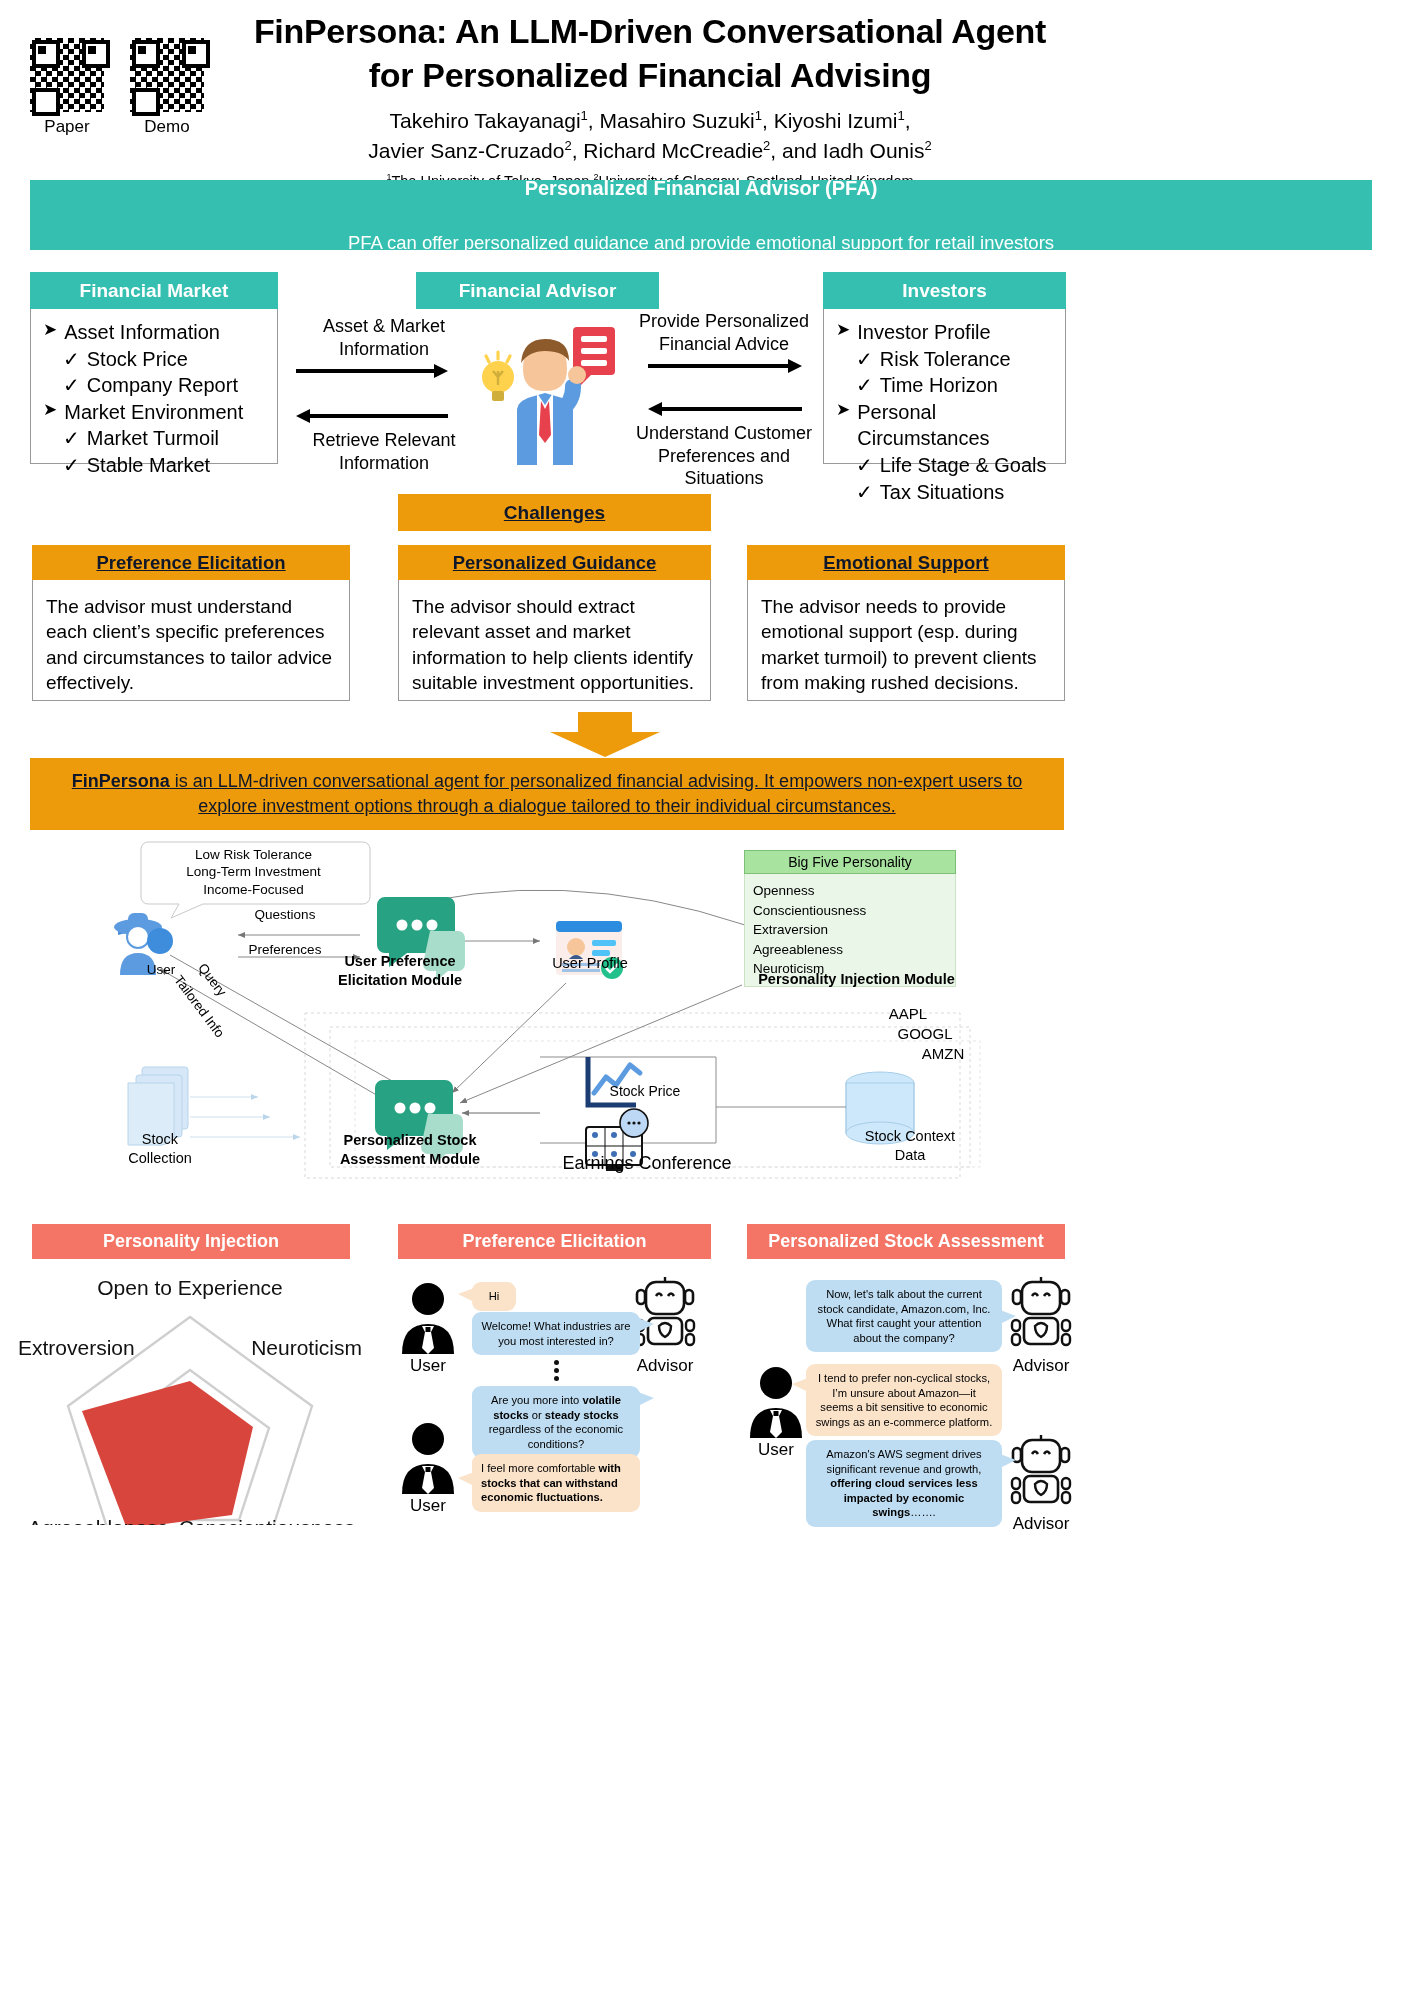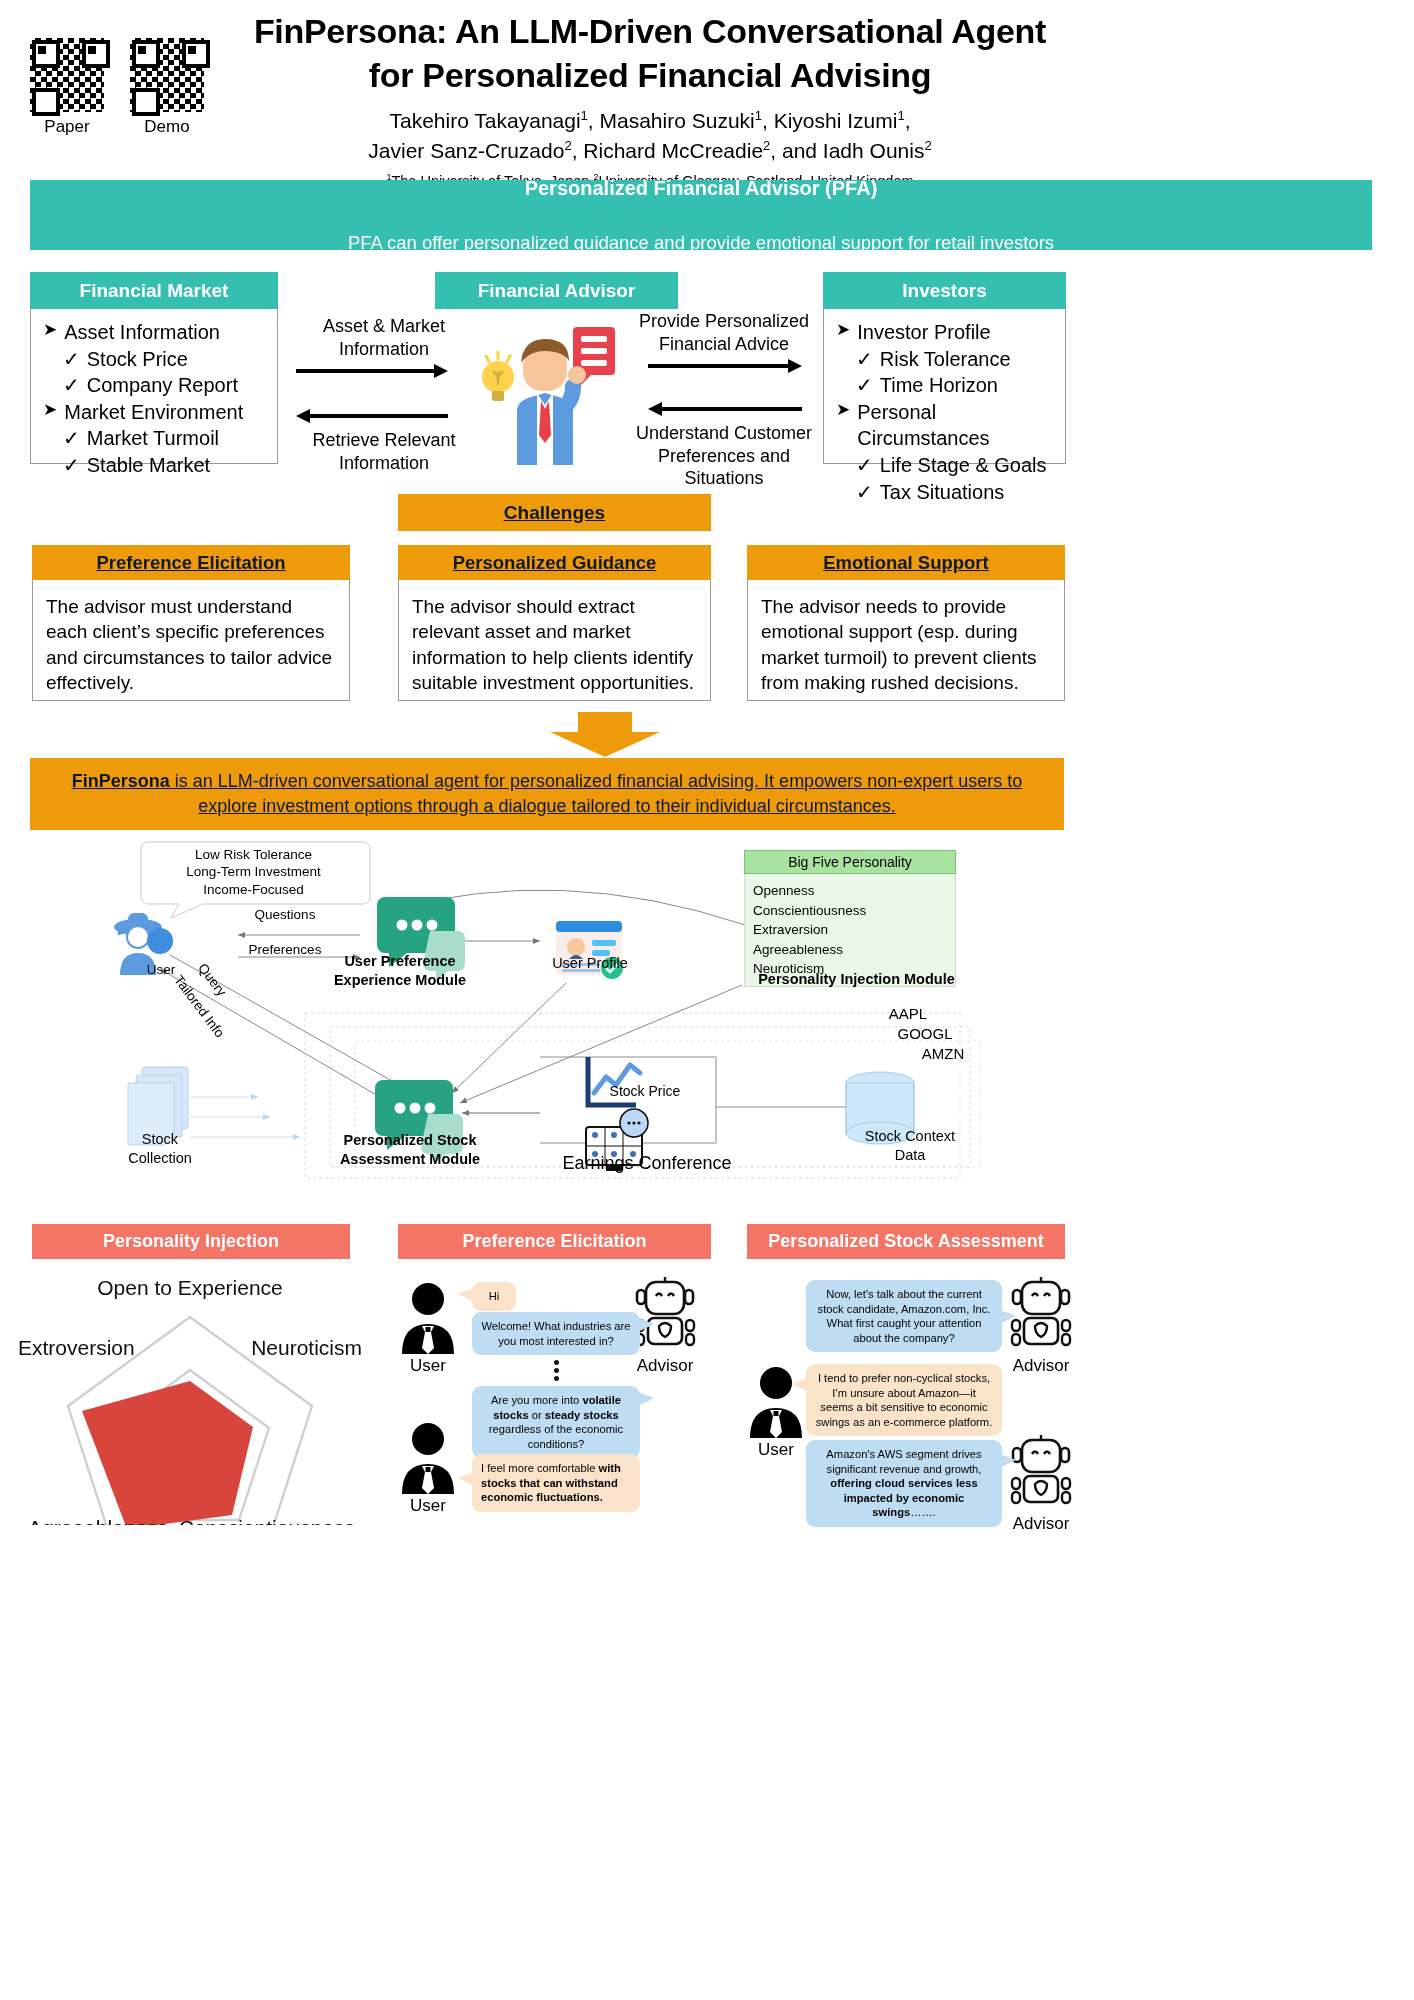--- a/index.html
+++ b/index.html
@@ -69,21 +69,21 @@
   .col-head { height: 37px; display:flex; align-items:center; justify-content:center;
       font-size: 19px; font-weight: bold; }
   .col-body { border: 1px solid #999; border-top: none; background:#fff;
       padding: 10px 12px 12px 12px; }
   .li1 { font-size: 20px; line-height: 1.33; display:flex; gap:7px; }
   .li2 { font-size: 20px; line-height: 1.33; display:flex; gap:7px; padding-left: 20px; }
   .bullet-arrow { font-size: 17px; }
 
   #market-box { left: 30px; top: 272px; width: 248px; }
   #market-box .col-body { height: 155px; }
-  #advisor-box { left: 435px; top: 272px; width: 243px; }
+  #advisor-box { left: 416px; top: 272px; width: 243px; }
   #investors-box { left: 823px; top: 272px; width: 243px; }
   #investors-box { left: 823px; }
   #investors-box .col-body { height: 155px; }
 
   
   .flow { position:absolute; text-align:center; font-size: 18px; line-height:1.25; }
   .arrow-line { position: relative; height: 14px; margin-top: 4px; }
   .arrow-line .bar { position:absolute; left:0; top:5px; height:4px; background:#000; }
   .arrow-line .tip { position:absolute; top:0; width:0; height:0;
       border-top: 7px solid transparent; border-bottom: 7px solid transparent; }
@@ -465,21 +465,21 @@
     <div>Income-Focused</div>
   </div>
   <div class="arch-txt" style="left:215px; top:906px; width:140px;">Questions</div>
   <div class="arch-txt" style="left:215px; top:941px; width:140px;">Preferences</div>
   <div class="arch-txt" style="left:118px; top:961px; width:86px;">User</div>
   <div class="arch-txt" style="left:208px; top:960px; transform:rotate(53deg); transform-origin:left top;">Query</div>
   <div class="arch-txt" style="left:184px; top:972px; transform:rotate(53deg); transform-origin:left top;">Tailored Info</div>
 
   <div class="arch-txt arch-bold" style="left:320px; top:952px; width:160px; font-size:14.5px;">
     <div>User Preference</div>
-    <div>Experience Module</div>
+    <div>Elicitation Module</div>
   </div>
   <div class="arch-txt" style="left:530px; top:954px; width:120px; font-size:14.5px;">User Profile</div>
 
   <div class="bigfive-box">
     <div class="bf-head">Big Five Personality</div>
     <div class="bf-body">
       <div>Openness</div>
       <div>Conscientiousness</div>
       <div>Extraversion</div>
       <div>Agreeableness</div>

